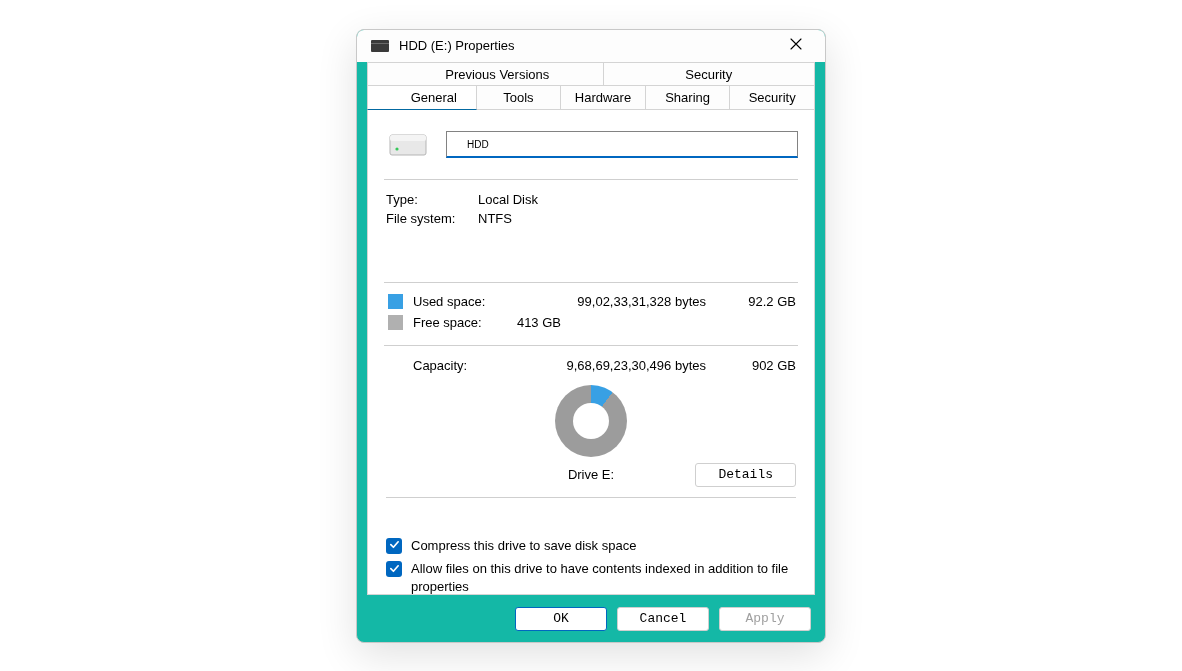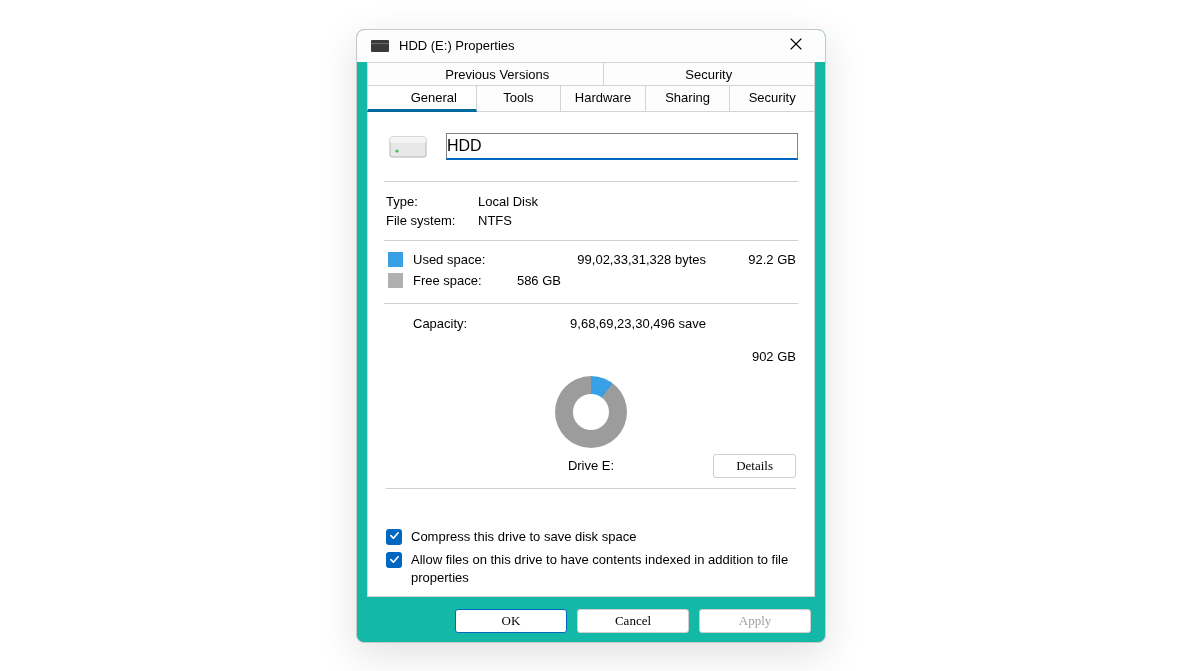--- a/index.html
+++ b/index.html
@@ -72,21 +72,21 @@
       cursor: pointer;
       margin-left: -1px;
     }
     .tab:first-child { margin-left: 0; padding-left: 24px; }
     .tab-row1 .tab {
       border-bottom: none;
     }
     .tab-row2 { margin-top: -1px; }
     .tab.active {
       background: #ffffff;
-      border-bottom: 3px solid #0369a1;
+      border-bottom: 1px solid #0369a1;
       position: relative;
       z-index: 2;
     }
     .tab-content {
       border: 1px solid #d4d4d4;
       border-top: none;
       background: #ffffff;
       padding: 18px 16px 12px 16px;
       margin-top: -1px;
       height: 486px;
@@ -104,39 +104,40 @@
       align-items: center;
       justify-content: center;
     }
     .drive-icon svg { width: 44px; height: 32px; }
     .drive-name-input {
       flex: 1;
       height: 27px;
       border: 1px solid #828282;
       border-bottom: 2px solid #0067c0;
       background: #ffffff;
-      padding: 0 0;
-      font-size: 16px;
+      padding: 0 20px;
+      font-size: 10px;
       font-family: inherit;
       outline: none;
     }
     .info-section {
       border-top: 1px solid #cfcfcf;
       padding: 10px 2px 10px 2px;
     }
     .info-row {
       display: flex;
       align-items: flex-end;
       padding: 2px 0;
     }
     .info-label { width: 92px; }
     .info-value { }
     .space-section {
       border-top: 1px solid #cfcfcf;
       padding: 8px 2px;
+      margin-top: 44px;
     }
     .space-row {
       display: flex;
       align-items: center;
       padding: 3px 0;
     }
     .swatch {
       width: 15px;
       height: 15px;
       margin-right: 10px;
@@ -147,26 +148,26 @@
     .space-label { width: 86px; }
     .space-bytes { flex: 1; text-align: right; padding-right: 28px; }
     .space-human { width: 62px; text-align: right; }
     .capacity-section {
       border-top: 1px solid #cfcfcf;
       padding: 10px 2px 8px 2px;
       margin-top: 4px;
     }
     .cap-row {
       display: flex;
-      align-items: flex-start;
+      align-items: flex-end;
       padding: 2px 0;
     }
     .cap-label { width: 113px; padding-left: 27px; }
     .cap-bytes { flex: 1; text-align: right; padding-right: 28px; }
-    .cap-human { width: 62px; text-align: right; margin-top: 33px; }
+    .cap-human { width: 62px; text-align: right; }
     .donut-wrap {
       display: flex;
       justify-content: center;
       margin: 10px 0 6px 0;
     }
     .donut {
       width: 72px;
       height: 72px;
       border-radius: 50%;
       background: conic-gradient(#38a0e4 0deg 37deg, #9c9c9c 37deg 360deg);
@@ -192,21 +193,21 @@
       width: 112px;
       display: flex;
       justify-content: flex-end;
     }
     .btn {
       height: 24px;
       border: 1px solid #cfcfcf;
       background: #ffffff;
       border-radius: 3px;
       font-size: 13px;
-      font-family: Liberation Serif, serif;
+      font-family: Liberation Mono, monospace;
       padding: 0 22px;
       cursor: pointer;
     }
     .btn.primary { border: 1px solid #0067c0; }
     .btn.disabled { color: #a0a0a0; cursor: default; }
     .hr-line {
       border-top: 1px solid #cfcfcf;
       margin: 10px 0 0 0;
     }
     .checkbox-section {
@@ -231,21 +232,21 @@
       cursor: pointer;
     }
     .chk svg { width: 11px; height: 11px; }
     .chk-label { line-height: 1.35; cursor: pointer; }
     .button-bar {
       display: flex;
       justify-content: flex-end;
       gap: 10px;
       padding: 12px 14px 14px 14px;
     }
-    .button-bar .btn { width: 112px; padding: 0; }
+    .button-bar .btn { width: 92px; padding: 0; }
   </style>
 </head>
 <body>
 
 <div class="dialog">
   <div class="titlebar">
     <div class="titlebar-icon">
       <svg viewBox="0 0 18 12">
         <rect x="0" y="0" width="18" height="12" rx="1" fill="#3a3a3a"></rect>
         <rect x="0" y="3" width="18" height="1" fill="#6a6a6a"></rect>
@@ -301,28 +302,28 @@
       <div class="space-section">
         <div class="space-row">
           <div class="swatch used"></div>
           <div class="space-label">Used space:</div>
           <div class="space-bytes">99,02,33,31,328 bytes</div>
           <div class="space-human">92.2 GB</div>
         </div>
         <div class="space-row">
           <div class="swatch free"></div>
           <div class="space-label">Free space:</div>
-          <div class="space-human">586 GB</div>
+          <div class="space-human">413 GB</div>
         </div>
       </div>
 
       <div class="capacity-section">
         <div class="cap-row">
           <div class="cap-label">Capacity:</div>
-          <div class="cap-bytes">9,68,69,23,30,496 save</div>
+          <div class="cap-bytes">9,68,69,23,30,496 bytes</div>
           <div class="cap-human">902 GB</div>
         </div>
         <div class="donut-wrap">
           <div class="donut"></div>
         </div>
         <div class="drive-label-row">
           <div style="width:112px"></div>
           <div class="drive-label-text">Drive E:</div>
           <div class="details-btn-wrap">
             <button class="btn">Details</button>

